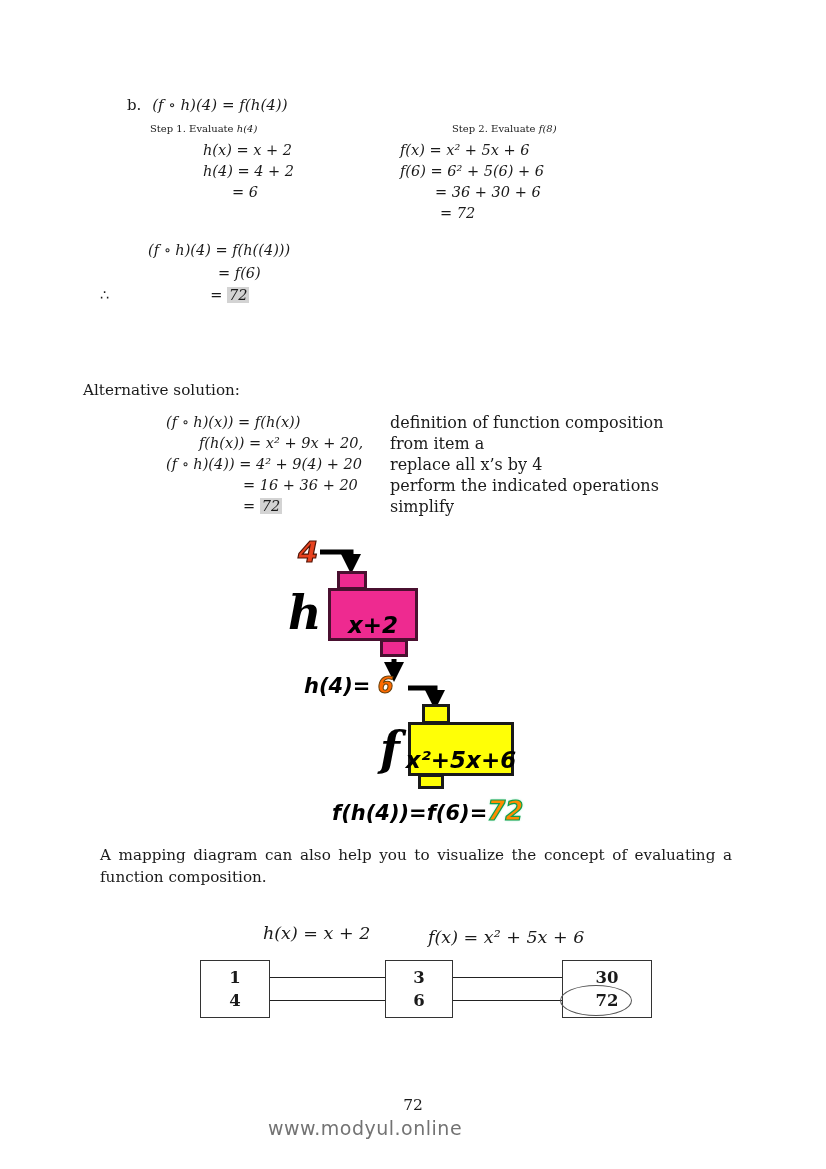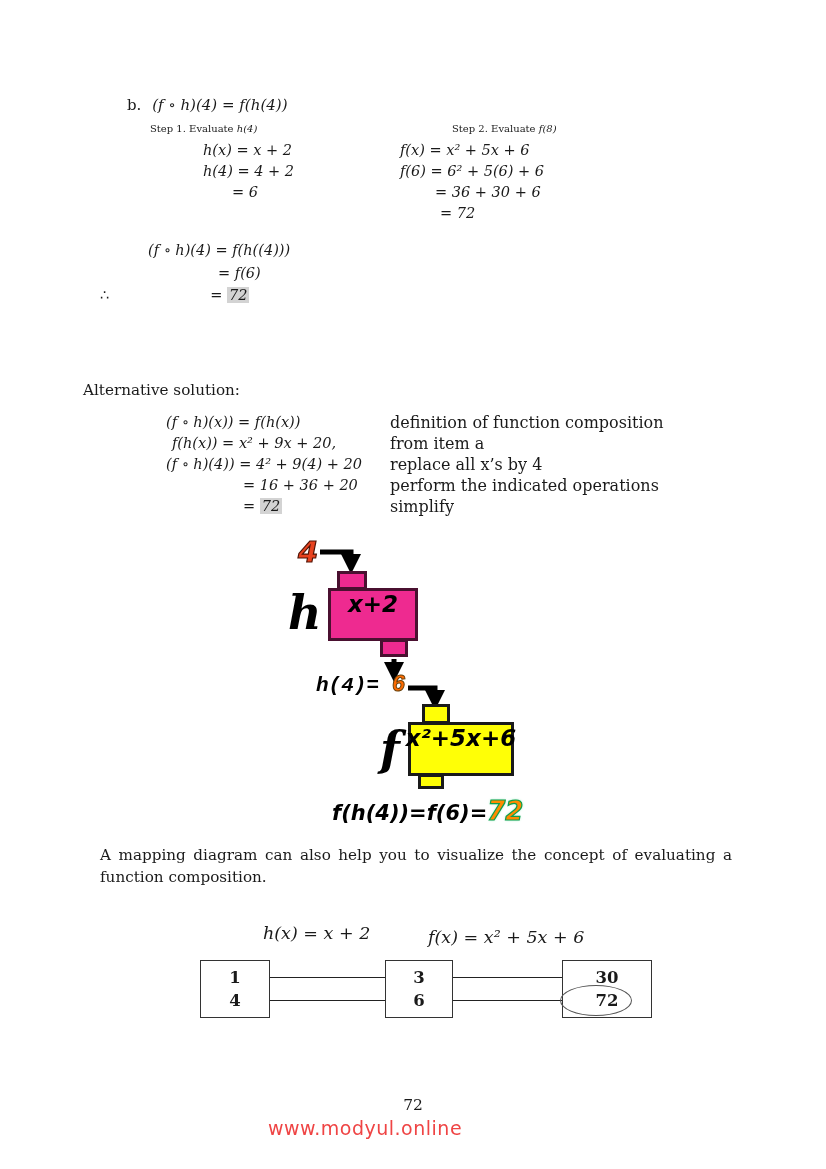--- a/index.html
+++ b/index.html
@@ -19,42 +19,42 @@
   .para { width: 632px; text-align: justify; line-height: 21.5px; font-size: 15.2px; }
   .alt-row { display: flex; line-height: 21px; margin-left: 18px; }
   .alt-eq { width: 224px; font-size: 14.5px; }
   .alt-note { font-size: 16px; }
 
   
   .machine { width: 260px; height: 300px; }
   .tab, .mbody { position: absolute; }
   .pink { background: #ee2a90; border: 3px solid #4a1030; }
   .yellow { background: #ffff06; border: 3px solid #1a1a1a; }
-  .mbody { display: flex; align-items: flex-start; justify-content: center; }
+  .mbody { display: flex; align-items: flex-end; justify-content: center; }
   .machine-letter { font-family: "DejaVu Serif", serif; font-style: italic; font-weight: bold; font-size: 46px; line-height: 1; color: #000; }
   .input-4 { font-family: "DejaVu Sans", sans-serif; font-weight: bold; font-style: italic; font-size: 29px; color: #e8431f; -webkit-text-stroke: 1.2px #4d1205; line-height: 1; }
   .rule { font-family: "DejaVu Sans", sans-serif; font-weight: bold; font-style: italic; color: #000; }
   .rule-h { font-size: 23px; }
   .rule-f { font-size: 23px; }
   .h-result, .final-line { font-family: "DejaVu Sans", sans-serif; font-weight: bold; font-style: italic; color: #000; white-space: nowrap; }
   .h-result { font-size: 21px; }
   .final-line { font-size: 21px; }
   .orange-num { color: #ff6a00; font-size: 23px; -webkit-text-stroke: 1px #69410a; }
   .final-72 { color: #ff8a00; font-size: 26px; -webkit-text-stroke: 1.2px #0b9e4d; text-shadow: 0 0 3px #8fe7b4; }
 
   
   .mapwrap { width: 560px; height: 115px; }
   .map-header { font-style: italic; font-size: 17.5px; white-space: nowrap; }
   .map-box { position: absolute; border: 1.4px solid #333; display: flex; flex-direction: column; align-items: center; justify-content: center; background: #fff; }
   .map-num { font-weight: bold; font-size: 16.5px; line-height: 23px; position: relative; z-index: 2; }
   .map-ellipse { position: absolute; border: 1.4px solid #555; border-radius: 50%; z-index: 1; }
 
   .page-num { left: 0; width: 826px; text-align: center; top: 1096px; font-size: 15.5px; }
   .watermark { left: 0; width: 730px; text-align: center; top: 1117px;
-    font-family: "DejaVu Sans", sans-serif; font-size: 19px; color: #ef4444; letter-spacing: .5px; }
+    font-family: "DejaVu Sans", sans-serif; font-size: 19px; color: #737373; letter-spacing: .5px; }
 </style>
 </head>
 <body>
 
 <div class="page">
 
   <div class="abs" style="left:127px; top:96px;">
     <span>b.</span>
     <span class="math" style="margin-left:6px;">(f ∘ h)(4) = f(h(4))</span>
   </div>
@@ -90,21 +90,21 @@
 
 
   <div class="abs" style="left:83px; top:381px; font-size:15.2px;">Alternative solution:</div>
 
   <div class="abs" style="left:148px; top:412px;">
     <div class="alt-row">
       <span class="alt-eq math">(f ∘ h)(x)) = f(h(x))</span>
       <span class="alt-note">definition of function composition</span>
     </div>
     <div class="alt-row">
-      <span class="alt-eq math" style="padding-left:6px;">f(h(x)) = x² + 9x + 20,</span>
+      <span class="alt-eq math" style="padding-left:6px;text-align:center;">f(h(x)) = x² + 9x + 20,</span>
       <span class="alt-note">from item a</span>
     </div>
     <div class="alt-row">
       <span class="alt-eq math">(f ∘ h)(4)) = 4² + 9(4) + 20</span>
       <span class="alt-note">replace all x’s by 4</span>
     </div>
     <div class="alt-row">
       <span class="alt-eq math" style="padding-left:77px;">= 16 + 36 + 20</span>
       <span class="alt-note">perform the indicated operations</span>
     </div>
@@ -128,21 +128,21 @@
 
     <div class="abs input-4" style="left:18px; top:0;">4</div>
 
     <div class="tab pink" style="left:57px; top:33px; width:30px; height:19px;"></div>
     <div class="mbody pink" style="left:48px; top:50px; width:90px; height:53px;">
       <span class="rule rule-h">x+2</span>
     </div>
     <div class="abs machine-letter" style="left:8px; top:52px;">h</div>
     <div class="tab pink" style="left:100px; top:101px; width:28px; height:18px;"></div>
 
-    <div class="abs h-result" style="left:36px; top:134px;font-family:Liberation Mono, monospace;">
+    <div class="abs h-result" style="left:24px; top:134px;">
       <span>h(4)= </span><span class="orange-num">6</span>
     </div>
 
     <div class="tab yellow" style="left:142px; top:166px; width:28px; height:20px;"></div>
     <div class="mbody yellow" style="left:128px; top:184px; width:106px; height:54px;">
       <span class="rule rule-f">x²+5x+6</span>
     </div>
     <div class="abs machine-letter" style="left:100px; top:188px;">f</div>
     <div class="tab yellow" style="left:138px; top:236px; width:26px; height:15px;"></div>
 

